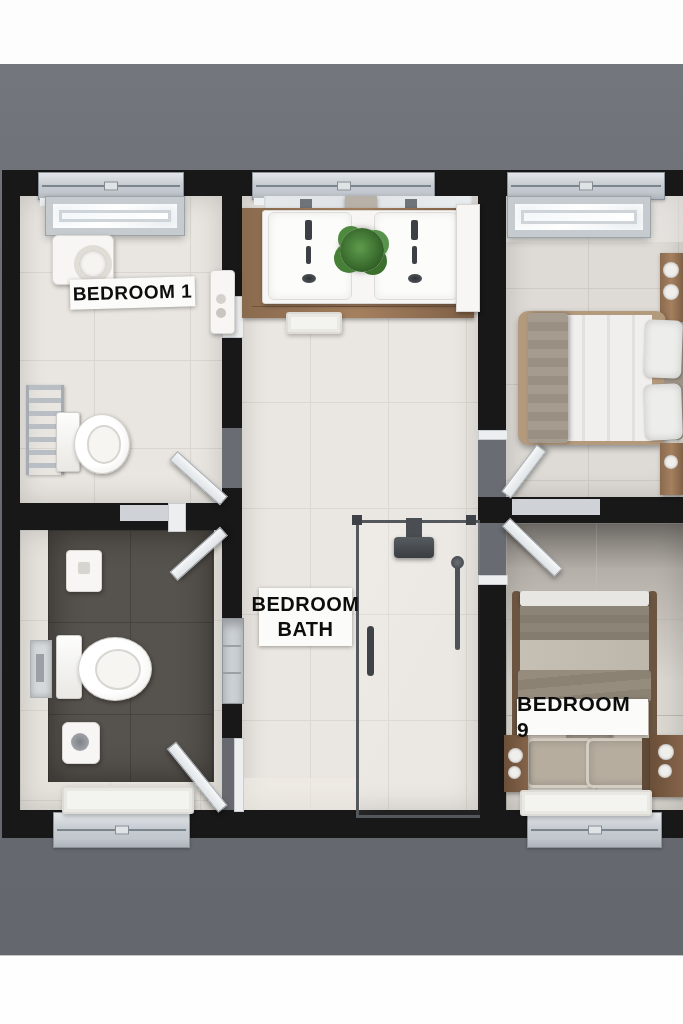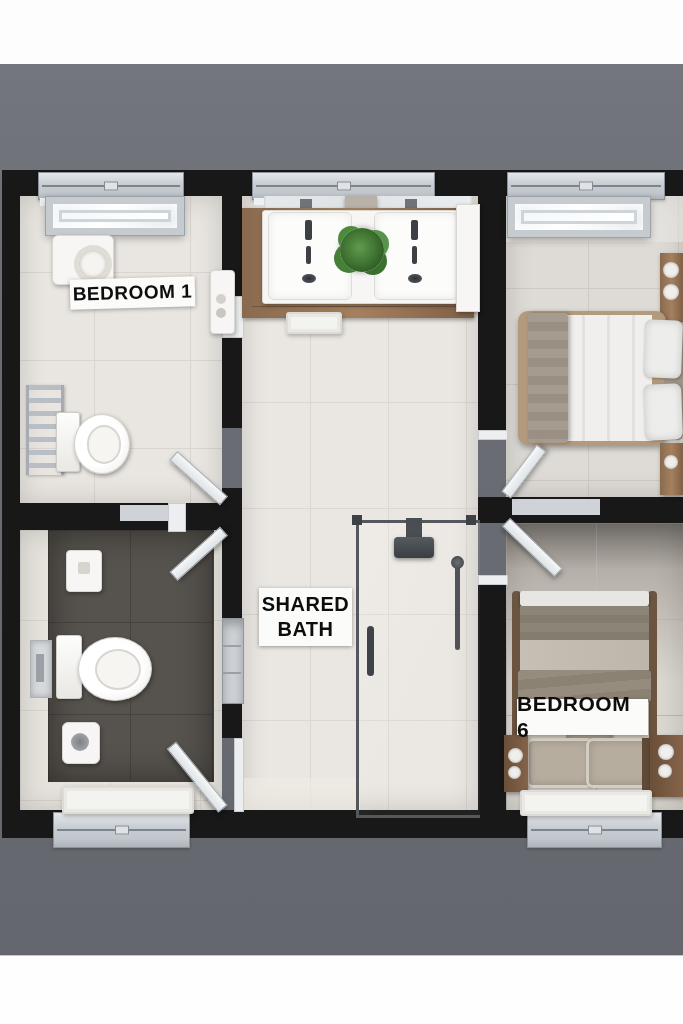--- a/index.html
+++ b/index.html
@@ -156,25 +156,25 @@
   <div class="ns-item" style="left:508px;top:766px;width:13px;height:13px;"></div>
   <div class="wood" style="left:650px;top:735px;width:33px;height:62px;background:linear-gradient(90deg,#6b4f38,#84634a);"></div>
   <div class="ns-item" style="left:658px;top:744px;width:16px;height:16px;"></div>
   <div class="ns-item" style="left:658px;top:764px;width:14px;height:14px;"></div>
   <div class="mat" style="left:520px;top:790px;width:128px;height:22px;"></div>
 
   <div class="label" style="left:70px;top:278px;width:125px;height:30px;font-size:19px;transform:rotate(-1.5deg);">
     <span>BEDROOM 1</span>
   </div>
   <div class="label" style="left:259px;top:588px;width:93px;height:58px;font-size:20px;">
-    <span>SHARED</span>
+    <span>BEDROOM</span>
     <span>BATH</span>
   </div>
   <div class="label" style="left:517px;top:699px;width:131px;height:36px;font-size:21px;">
-    <span>BEDROOM 6</span>
+    <span>BEDROOM 9</span>
   </div>
 
   <div class="leaf" style="left:156px;top:495px;width:66px;transform-origin:100% 50%;transform:rotate(42deg);"></div>
   <div class="leaf" style="left:156px;top:525px;width:66px;transform-origin:100% 50%;transform:rotate(-42deg);"></div>
   <div class="leaf" style="left:141px;top:803px;width:80px;transform-origin:100% 50%;transform:rotate(51deg);"></div>
   <div class="leaf" style="left:506px;top:489px;width:57px;transform-origin:0 50%;transform:rotate(-53deg);"></div>
   <div class="leaf" style="left:506px;top:516px;width:71px;transform-origin:0 50%;transform:rotate(44deg);"></div>
 
 </div>
 

